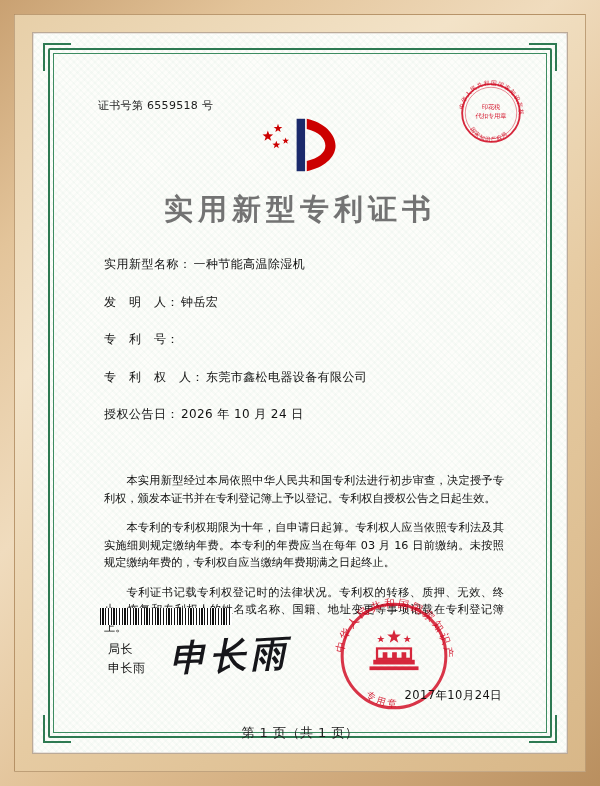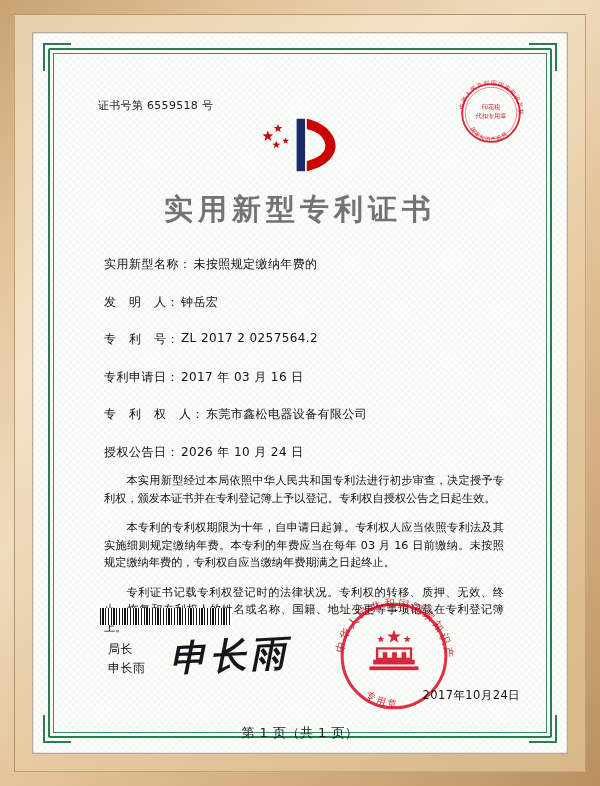--- a/index.html
+++ b/index.html
@@ -126,21 +126,21 @@
     color: #737373;
     font-family: "DejaVu Sans", "Liberation Sans", sans-serif;
   }
 
   .fields {
     position: absolute;
     left: 44px; top: 196px; right: 30px;
   }
   .field-row {
     display: flex;
-    align-items: flex-start;
+    align-items: center;
     margin-bottom: 20.5px;
     font-size: 12px;
     color: #111;
   }
   .field-label {
     white-space: nowrap;
     letter-spacing: 0.5px;
   }
   .field-value {
     margin-left: 2px;
@@ -194,21 +194,21 @@
 
   
   .big-seal {
     position: absolute;
     left: 268px; top: 530px;
     width: 132px; height: 132px;
   }
 
   .issue-date {
     position: absolute;
-    right: 20px; top: 628px;
+    right: 38px; top: 628px;
     font-size: 11.5px;
     color: #111;
     letter-spacing: 0.4px;
   }
 
   .page-footer {
     position: absolute;
     left: 0; right: 0;
     top: 664px;
     text-align: center;
@@ -268,33 +268,28 @@
           <polygon points="46,8 56,8 56,70 46,70" fill="#1b2a6b"></polygon>
           <path d="M 58,8 C 78,12 92,26 92,40 C 92,54 78,66 58,70 L 58,58 C 72,55 80,48 80,40 C 80,31 72,23 58,20 Z" fill="#cc0000"></path>
         </svg>
       </div>
 
       <div class="title">实用新型专利证书</div>
 
       <div class="fields">
         <div class="field-row">
           <span class="field-label">实用新型名称：</span>
-          <span class="field-value">未按照规定缴纳年费的</span>
+          <span class="field-value">一种节能高温除湿机</span>
         </div>
         <div class="field-row">
           <span class="field-label">发　明　人：</span>
           <span class="field-value">钟岳宏</span>
         </div>
         <div class="field-row">
           <span class="field-label">专　利　号：</span>
-          <span class="field-value">ZL 2017 2 0257564.2</span>
-        </div>
-        <div class="field-row">
-          <span class="field-label">专利申请日：</span>
-          <span class="field-value">2017 年 03 月 16 日</span>
         </div>
         <div class="field-row">
           <span class="field-label">专　利　权　人：</span>
           <span class="field-value">东莞市鑫松电器设备有限公司</span>
         </div>
         <div class="field-row">
           <span class="field-label">授权公告日：</span>
           <span class="field-value">2026 年 10 月 24 日</span>
         </div>
       </div>

